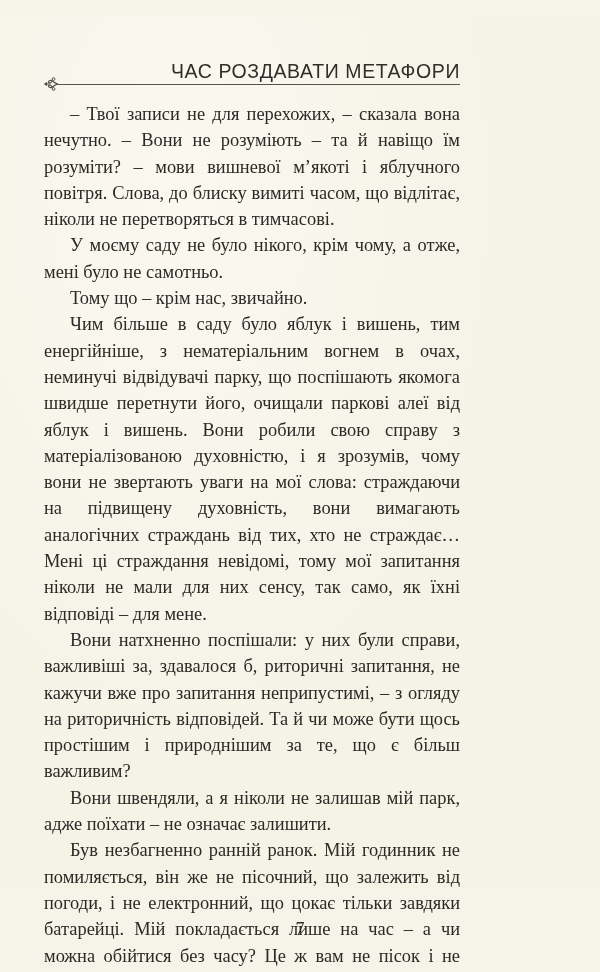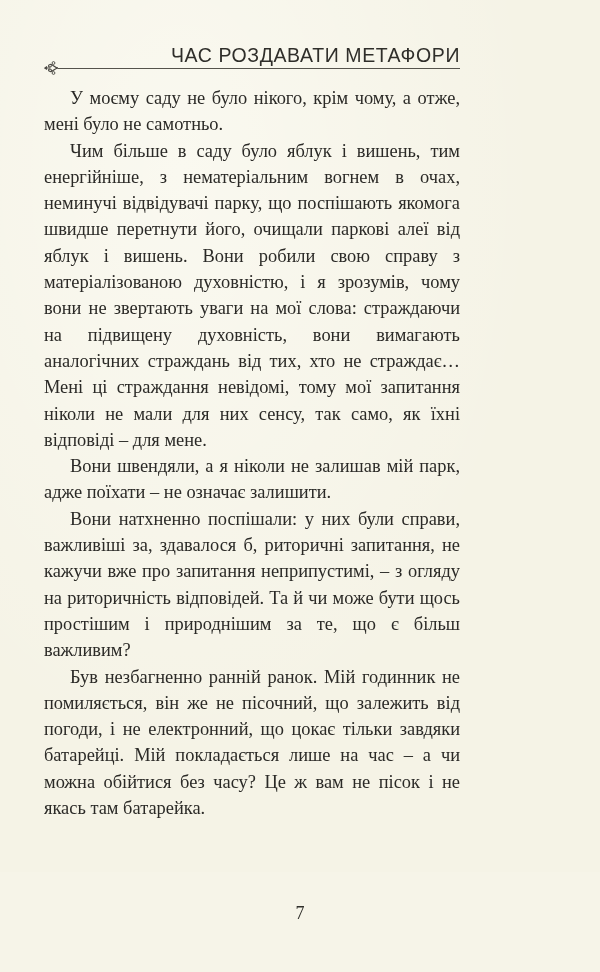--- a/index.html
+++ b/index.html
@@ -10,21 +10,21 @@
       width: 600px;
       height: 972px;
       background: #f6f4e8;
       position: relative;
       overflow: hidden;
       font-family: "Liberation Serif", "DejaVu Serif", serif;
       color: #2b2a27;
     }
     .page {
       position: absolute;
-      left: 0; top: 0;
+      left: 0; top: 16px;
       width: 600px; height: 872px;
       background:
         radial-gradient(ellipse at 30% 20%, rgba(255,255,250,0.5), rgba(0,0,0,0) 60%),
         #f5f3e6;
     }
     .running-head {
       position: absolute;
       left: 44px;
       top: 42px;
       width: 416px;
@@ -93,22 +93,24 @@
         <path d="M6 8 L1 8 L3 6.5 M1 8 L3 9.5" fill="none" stroke="#4a4843" stroke-width="1.2"></path>
         <circle cx="9.5" cy="3" r="1.4" fill="none" stroke="#4a4843" stroke-width="0.9"></circle>
         <circle cx="9.5" cy="13" r="1.4" fill="none" stroke="#4a4843" stroke-width="0.9"></circle>
       </svg>
     </span>
     <span class="running-head-title">ЧАС РОЗДАВАТИ МЕТАФОРИ</span>
     <div class="head-rule"></div>
   </div>
 
   <div class="body-text">
+    <p class="para">– Твої записи не для перехожих, – сказала вона нечутно. – Вони не розуміють – та й навіщо їм розуміти? – мови вишневої м’якоті і яблучного повітря. Слова, до блиску вимиті часом, що відлітає, ніколи не перетворяться в тимчасові.</p>
     <p class="para">У моєму саду не було нікого, крім чому, а отже, мені було не самотньо.</p>
+    <p class="para">Тому що – крім нас, звичайно.</p>
     <p class="para">Чим більше в саду було яблук і вишень, тим енергійніше, з нематеріальним вогнем в очах, неминучі відвідувачі парку, що поспішають якомога швидше перетнути його, очищали паркові алеї від яблук і вишень. Вони робили свою справу з матеріалізованою духовністю, і я зрозумів, чому вони не звертають уваги на мої слова: страждаючи на підвищену духовність, вони вимагають аналогічних страждань від тих, хто не страждає… Мені ці страждання невідомі, тому мої запитання ніколи не мали для них сенсу, так само, як їхні відповіді – для мене.</p>
+    <p class="para">Вони натхненно поспішали: у них були справи, важливіші за, здавалося б, риторичні запитання, не кажучи вже про запитання неприпустимі, – з огляду на риторичність відповідей. Та й чи може бути щось простішим і природнішим за те, що є більш важливим?</p>
     <p class="para">Вони швендяли, а я ніколи не залишав мій парк, адже поїхати – не означає залишити.</p>
-    <p class="para">Вони натхненно поспішали: у них були справи, важливіші за, здавалося б, риторичні запитання, не кажучи вже про запитання неприпустимі, – з огляду на риторичність відповідей. Та й чи може бути щось простішим і природнішим за те, що є більш важливим?</p>
     <p class="para">Був незбагненно ранній ранок. Мій годинник не помиляється, він же не пісочний, що залежить від погоди, і не електронний, що цокає тільки завдяки батарейці. Мій покладається лише на час – а чи можна обійтися без часу? Це ж вам не пісок і не якась там батарейка.</p>
 
   </div>
 
   <div class="page-number">7</div>
 </div>
 
 </body></html>

